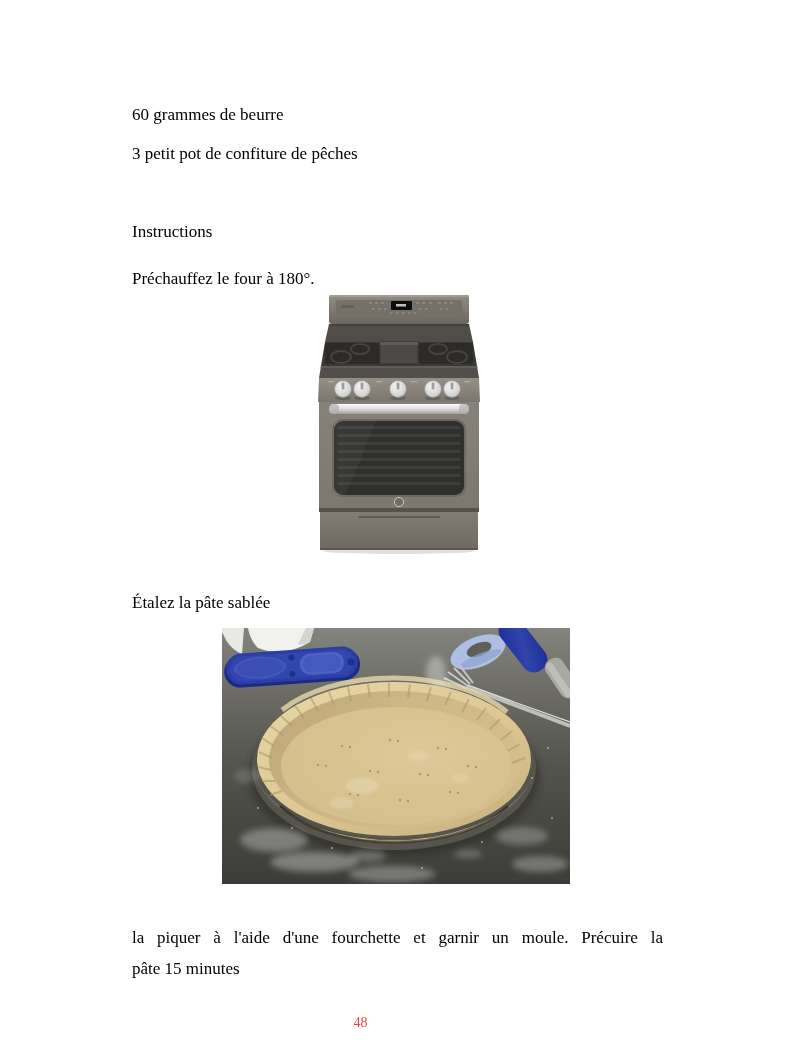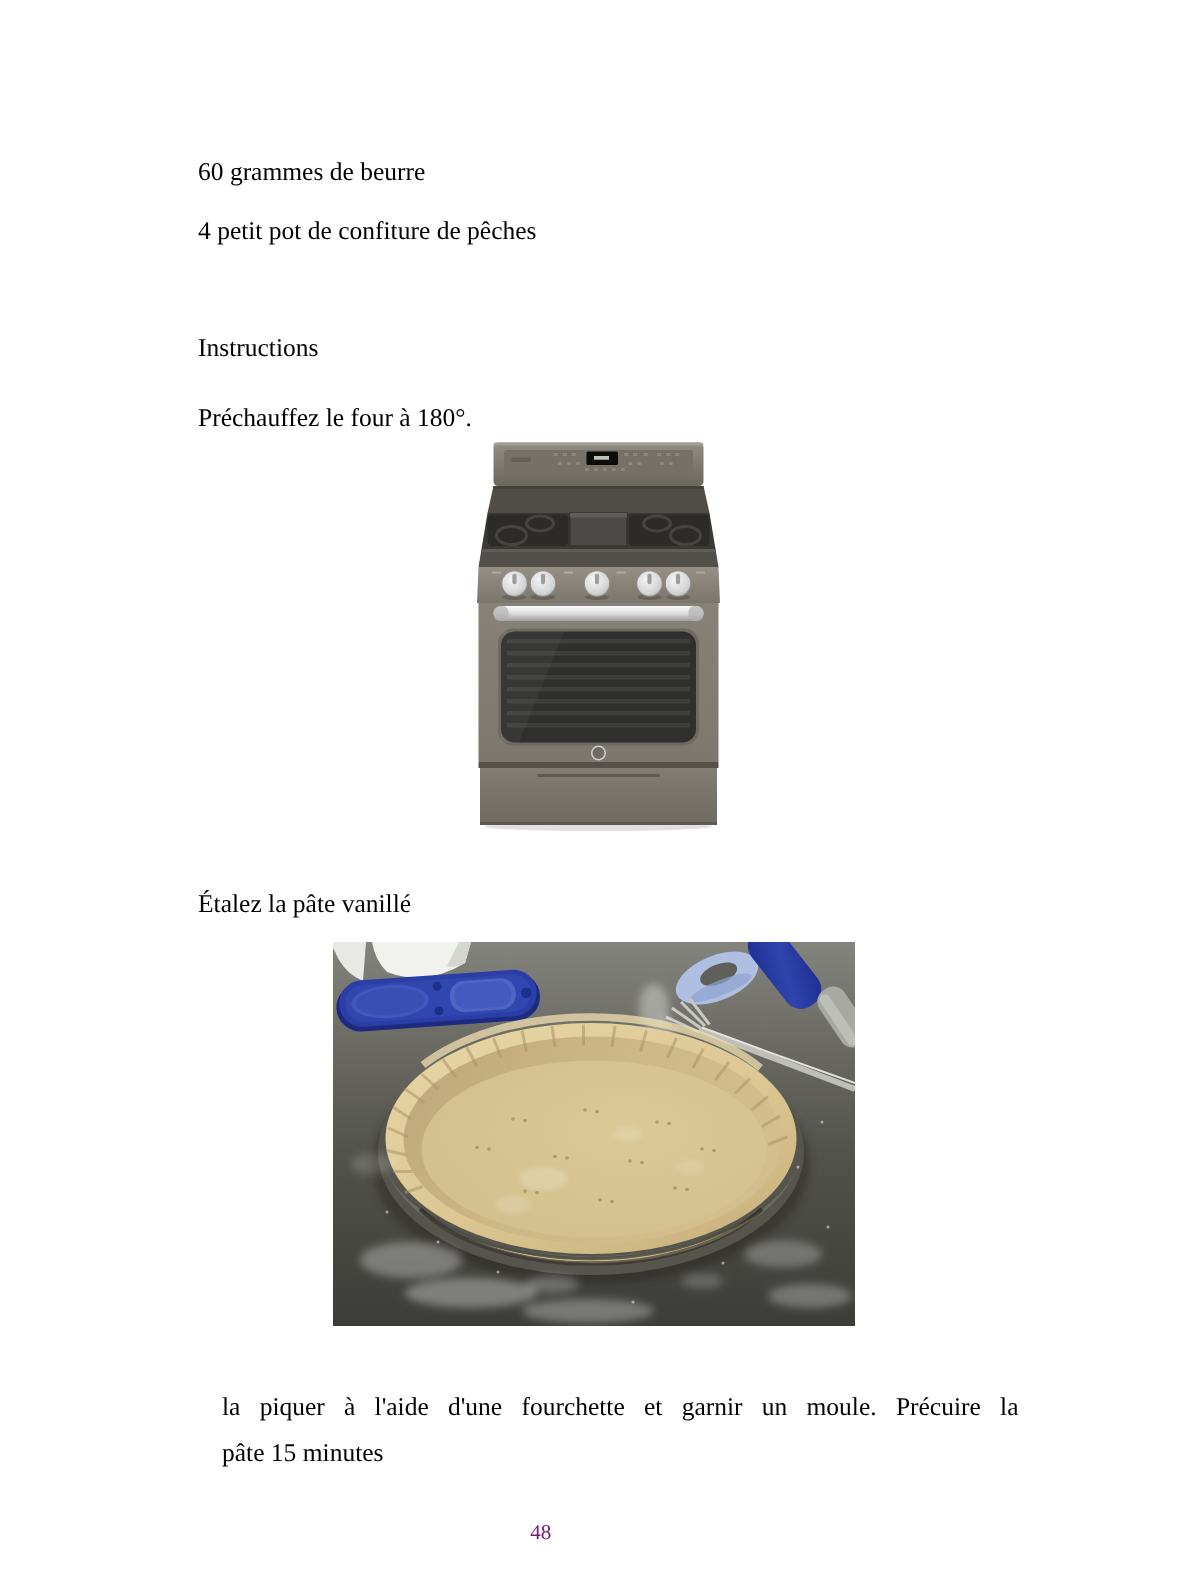--- a/index.html
+++ b/index.html
@@ -22,46 +22,45 @@
     font-size: 17px;
     line-height: 21px;
     white-space: pre;
   }
   .para {
     position: absolute;
     left: 132px;
     width: 531px;
     font-size: 17px;
     line-height: 31px;
-    margin-left: 16px;
   }
   .para .justify-full {
     text-align: justify;
     text-align-last: justify;
   }
   .figure {
     position: absolute;
   }
   .page-number {
     position: absolute;
     left: 0;
     top: 1015px;
     width: 100%;
     text-align: center;
     font-size: 14px;
-    color: #701a75;
+    color: #ef4444;
   }
 </style>
 </head>
 <body>
 
 <div class="page">
 
   <div class="text-line" style="top:104px">60 grammes de beurre</div>
-  <div class="text-line" style="top:143px">4 petit pot de confiture de pêches</div>
+  <div class="text-line" style="top:143px">3 petit pot de confiture de pêches</div>
   <div class="text-line" style="top:221px">Instructions</div>
   <div class="text-line" style="top:268px">Préchauffez le four à 180°.</div>
 
   <div class="figure" style="left:316px; top:292px; width:166px; height:262px;">
     <svg width="166" height="262" viewBox="0 0 166 262">
       <defs>
         <linearGradient id="bgGuard" x1="0" y1="0" x2="0" y2="1">
           <stop offset="0" stop-color="#918d85"></stop>
             <stop offset="1" stop-color="#6b675f"></stop>
         </linearGradient>
@@ -190,21 +189,21 @@
 
       <g>
         <rect x="3" y="216" width="160" height="4" fill="#565249"></rect>
         <rect x="4" y="220" width="158" height="38" fill="url(#drawerGrad)"></rect>
         <rect x="42" y="224" width="82" height="2" rx="1" fill="#5a564f" opacity="0.85"></rect>
         <rect x="4" y="256" width="158" height="2" fill="#5c5851"></rect>
       </g>
     </svg>
   </div>
 
-  <div class="text-line" style="top:592px">Étalez la pâte vanillé</div>
+  <div class="text-line" style="top:592px">Étalez la pâte sablée</div>
 
   <div class="figure" style="left:222px; top:628px; width:348px; height:256px;">
     <svg width="348" height="256" viewBox="0 0 348 256">
       <defs>
         <linearGradient id="counter" x1="0" y1="0" x2="0" y2="1">
           <stop offset="0" stop-color="#84847e"></stop>
             <stop offset="0.25" stop-color="#6c6c65"></stop>
           <stop offset="0.55" stop-color="#53534d"></stop>
             <stop offset="1" stop-color="#3c3c38"></stop>
         </linearGradient>

